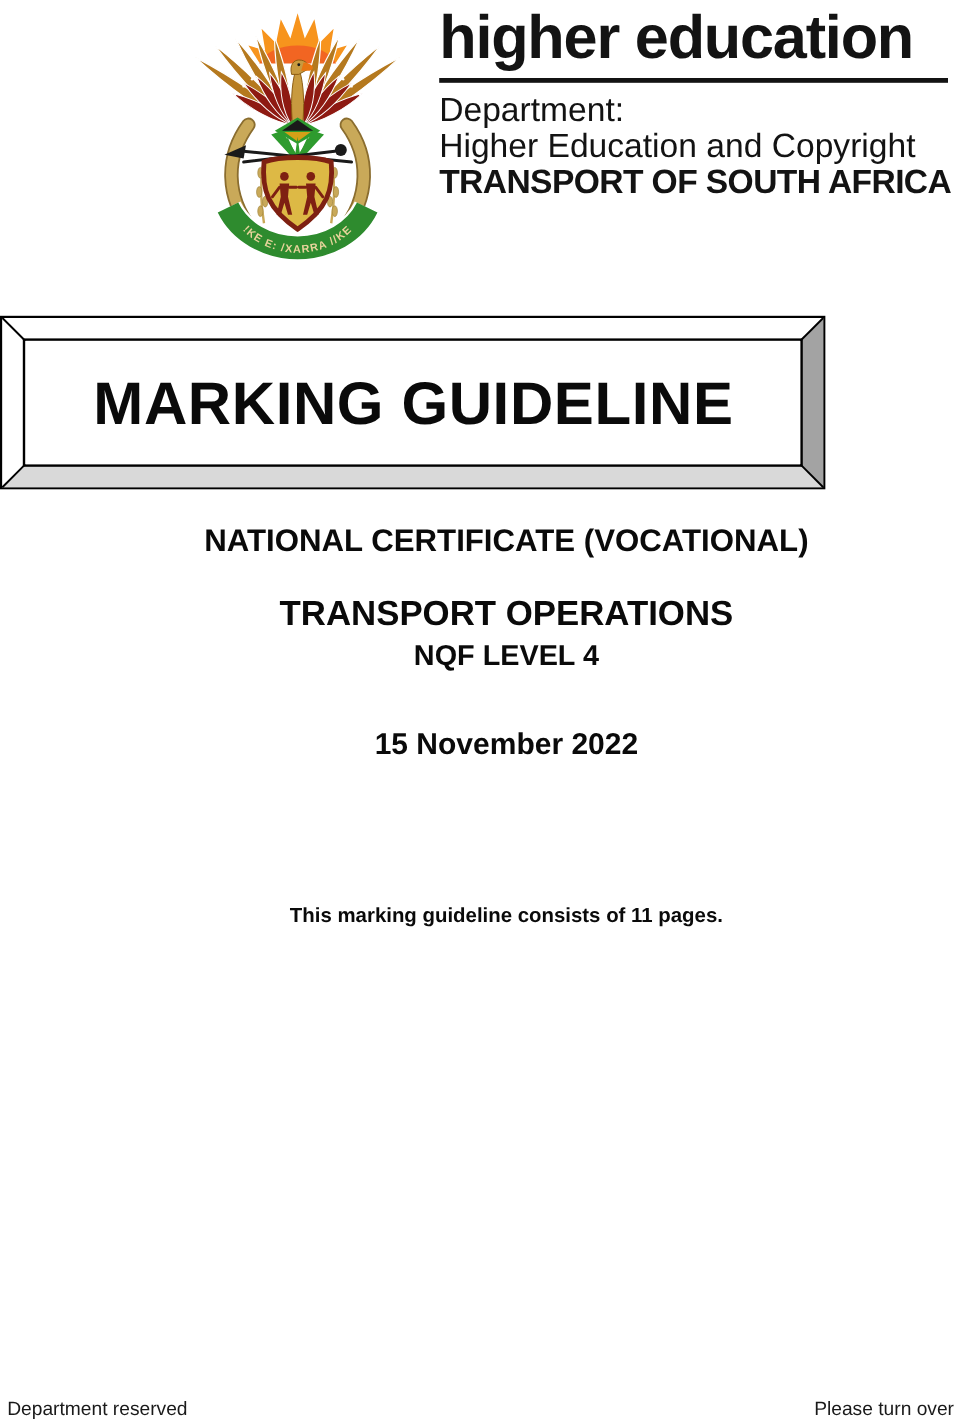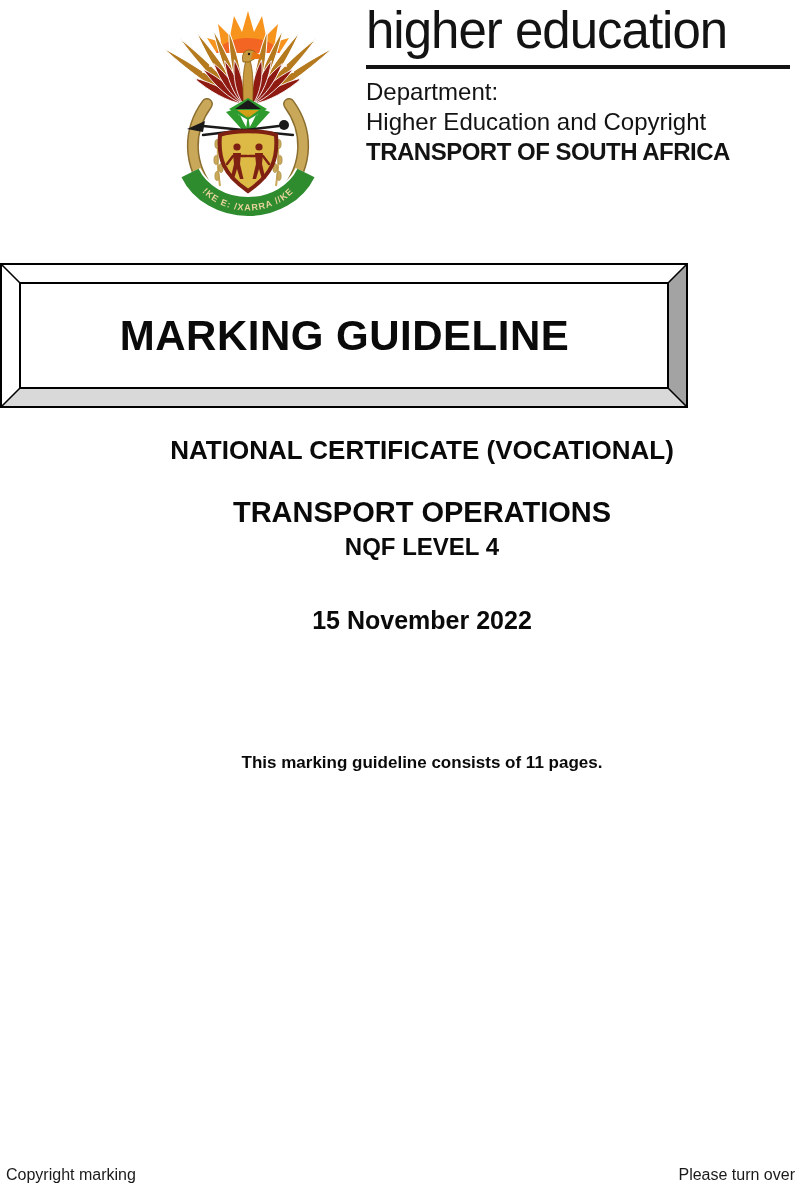--- a/index.html
+++ b/index.html
@@ -6,34 +6,34 @@
   html,body { background:#ffffff; }
   .page {
     position:relative; width:800px; height:1189px; background:#ffffff;
     font-family:"Liberation Sans", sans-serif; color:#0a0a0a; overflow:hidden;
   }
 
   
   .logo { position:absolute; left:163px; top:6px; width:170px; height:215px; }
 
   .header-text { position:absolute; left:366px; top:8px; width:434px; }
-  .wordmark { font-size:51px; line-height:45px; letter-spacing:-1px; color:#131313; }
+  .wordmark { font-size:51px; line-height:45px; letter-spacing:-1px; color:#131313;font-weight:bold; }
   .wordmark-line { display:block; white-space:nowrap; }
   .header-divider { width:424px; height:4px; background:#131313; margin-top:12px; }
-  .dept-block { margin-top:8px; font-size:24px; line-height:30px; color:#131313; }
+  .dept-block { margin-top:8px; font-size:28px; line-height:30px; color:#131313; }
   .dept-line { display:block; white-space:nowrap; }
   .country-line { font-weight:bold; letter-spacing:-0.5px; }
 
   
   .title-box { position:absolute; left:0px; top:263px; width:688px; height:145px; }
   .title-box svg { position:absolute; left:0; top:0; }
   .title-box-label {
     position:absolute; left:21px; top:21px; width:647px; height:103px;
     display:flex; align-items:center; justify-content:center;
-    font-size:42px; font-weight:bold; letter-spacing:0.5px; color:#0a0a0a;
+    font-size:50px; font-weight:bold; letter-spacing:0.5px; color:#0a0a0a;
     white-space:nowrap;
   }
 
   
   .doc-line {
     position:absolute; left:40px; width:764px; text-align:center;
     font-weight:bold; color:#0a0a0a; white-space:nowrap;
   }
   .line-certificate { top:435px; font-size:26px; }
   .line-subject     { top:496px; font-size:29px; }
@@ -200,17 +200,17 @@
     <div class="title-box-label">MARKING GUIDELINE</div>
   </div>
 
   <div class="doc-line line-certificate">NATIONAL CERTIFICATE (VOCATIONAL)</div>
   <div class="doc-line line-subject">TRANSPORT OPERATIONS</div>
   <div class="doc-line line-level">NQF LEVEL 4</div>
   <div class="doc-line line-date">15 November 2022</div>
   <div class="doc-line line-pages">This marking guideline consists of 11 pages.</div>
 
   <div class="footer">
-    <span>Copyright marking</span>
+    <span>Department reserved</span>
     <span>Please turn over</span>
   </div>
 
 </div>
 
 </body></html>

